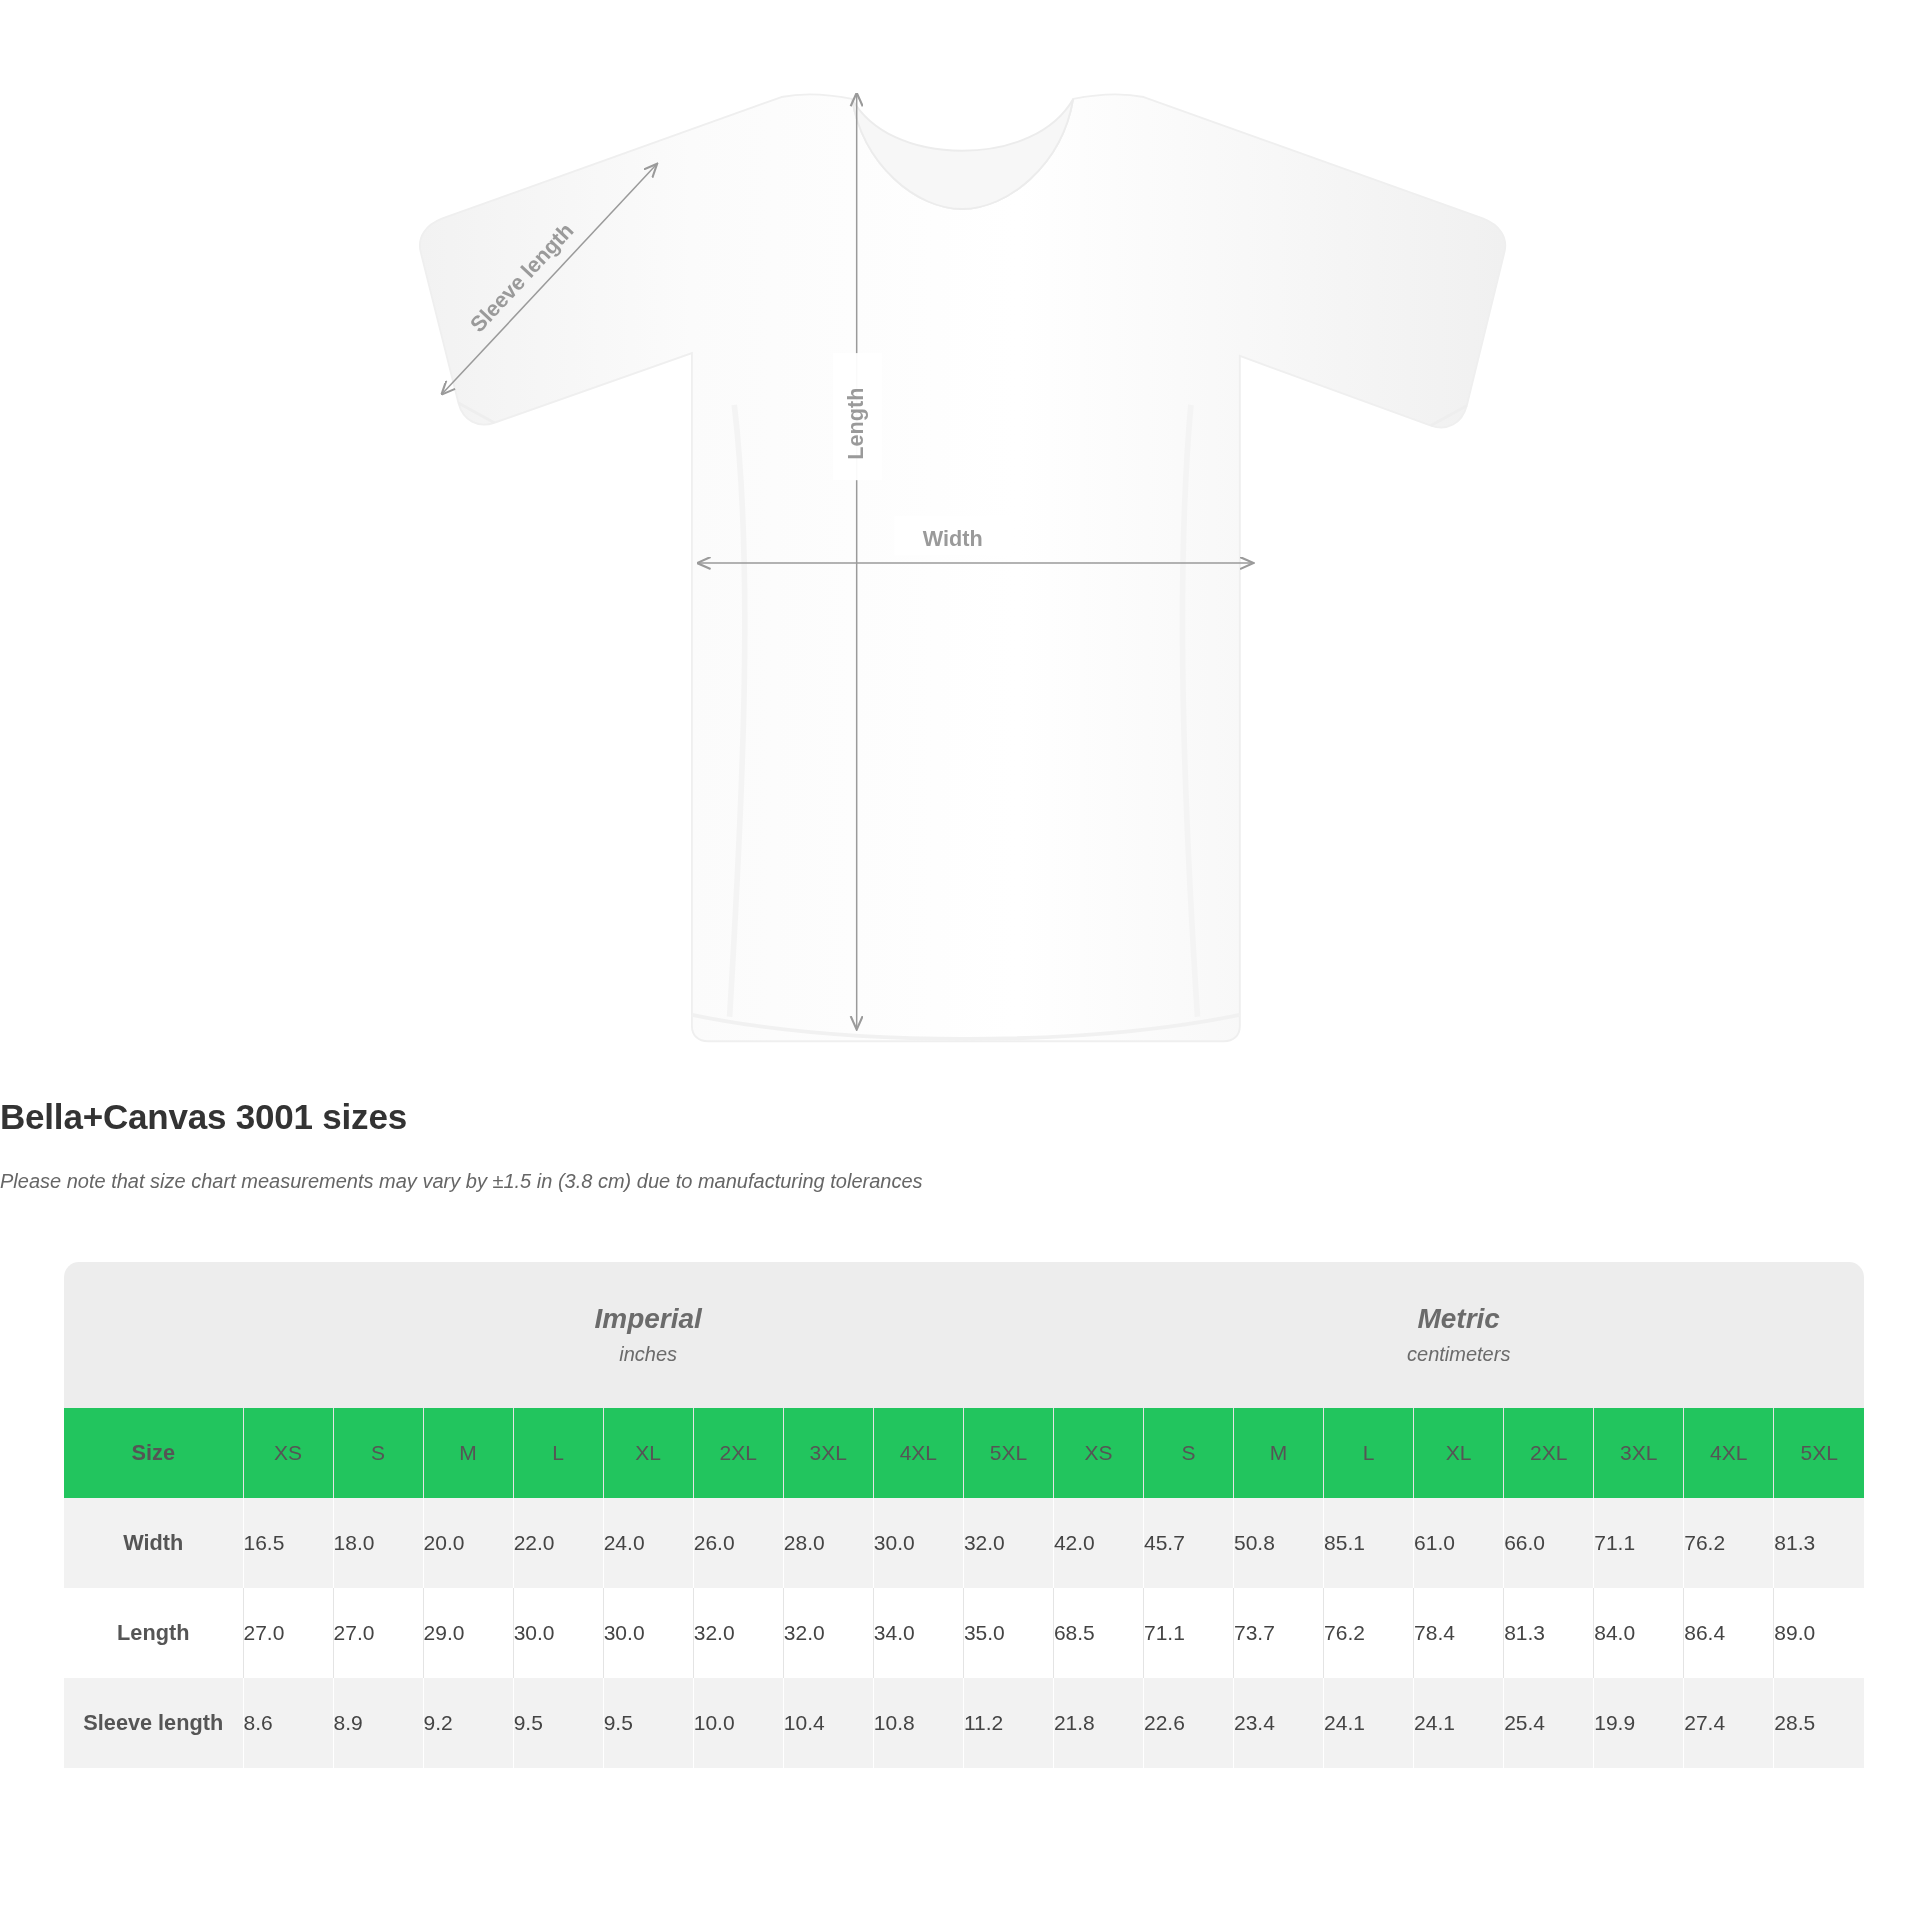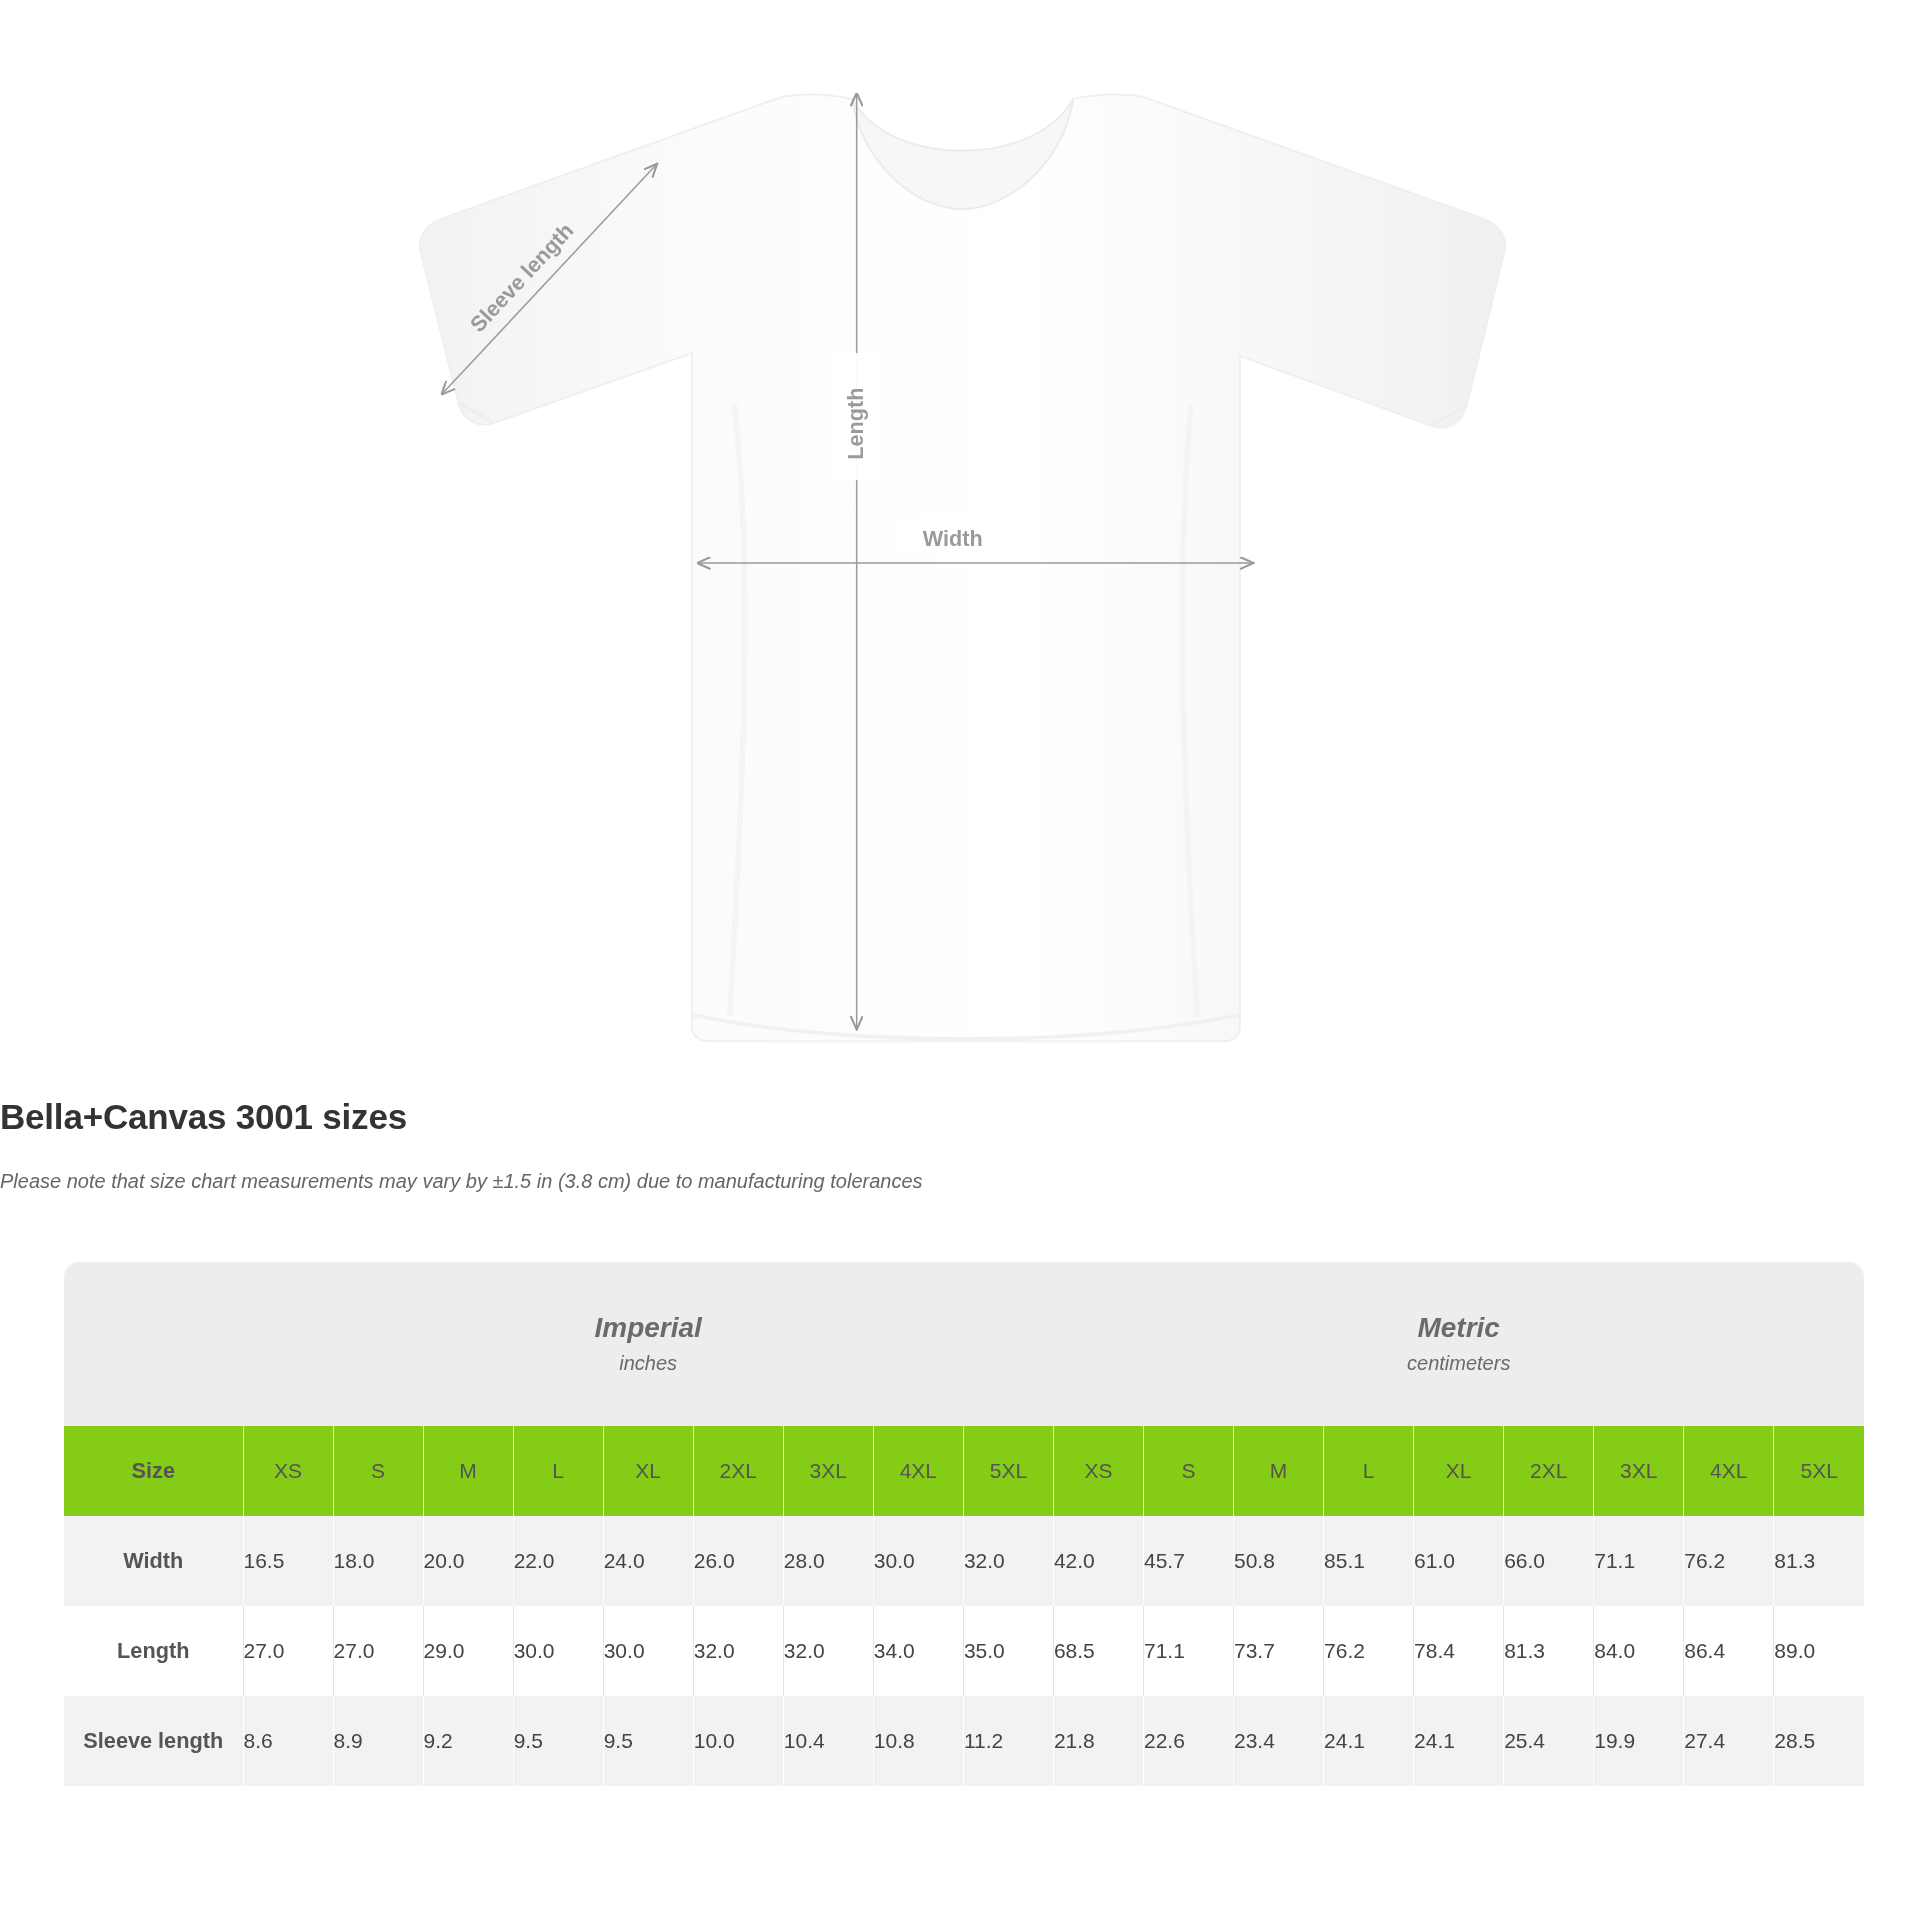--- a/index.html
+++ b/index.html
@@ -58,40 +58,40 @@
     width: 1800px;
     table-layout: fixed;
   }
   table.size-table td, table.size-table th {
     border: 0;
     padding: 0;
   }
   
   .hdr-band {
     background: #ededed;
-    height: 164px;
+    height: 146px;
   }
   .hdr-band .unitcell {
     text-align: center;
     vertical-align: middle;
   }
   .unit-name {
     font-size: 28px;
     font-style: italic;
     font-weight: bold;
     color: #6b6b6b;
     line-height: 1.1;
   }
   .unit-sub {
     font-size: 20px;
     font-style: italic;
     color: #6b6b6b;
     margin-top: 7.5px;
   }
-  .row-size { height: 90px; background: #84cc16; }
+  .row-size { height: 90px; background: #22c55e; }
   .row-alt  { height: 90px; background: #f2f2f2; }
   .row-white{ height: 90px; background: #ffffff; }
 
   .lbl {
     font-size: 21.7px;
     font-weight: bold;
     color: #555555;
     text-align: center;
     vertical-align: middle;
   }

